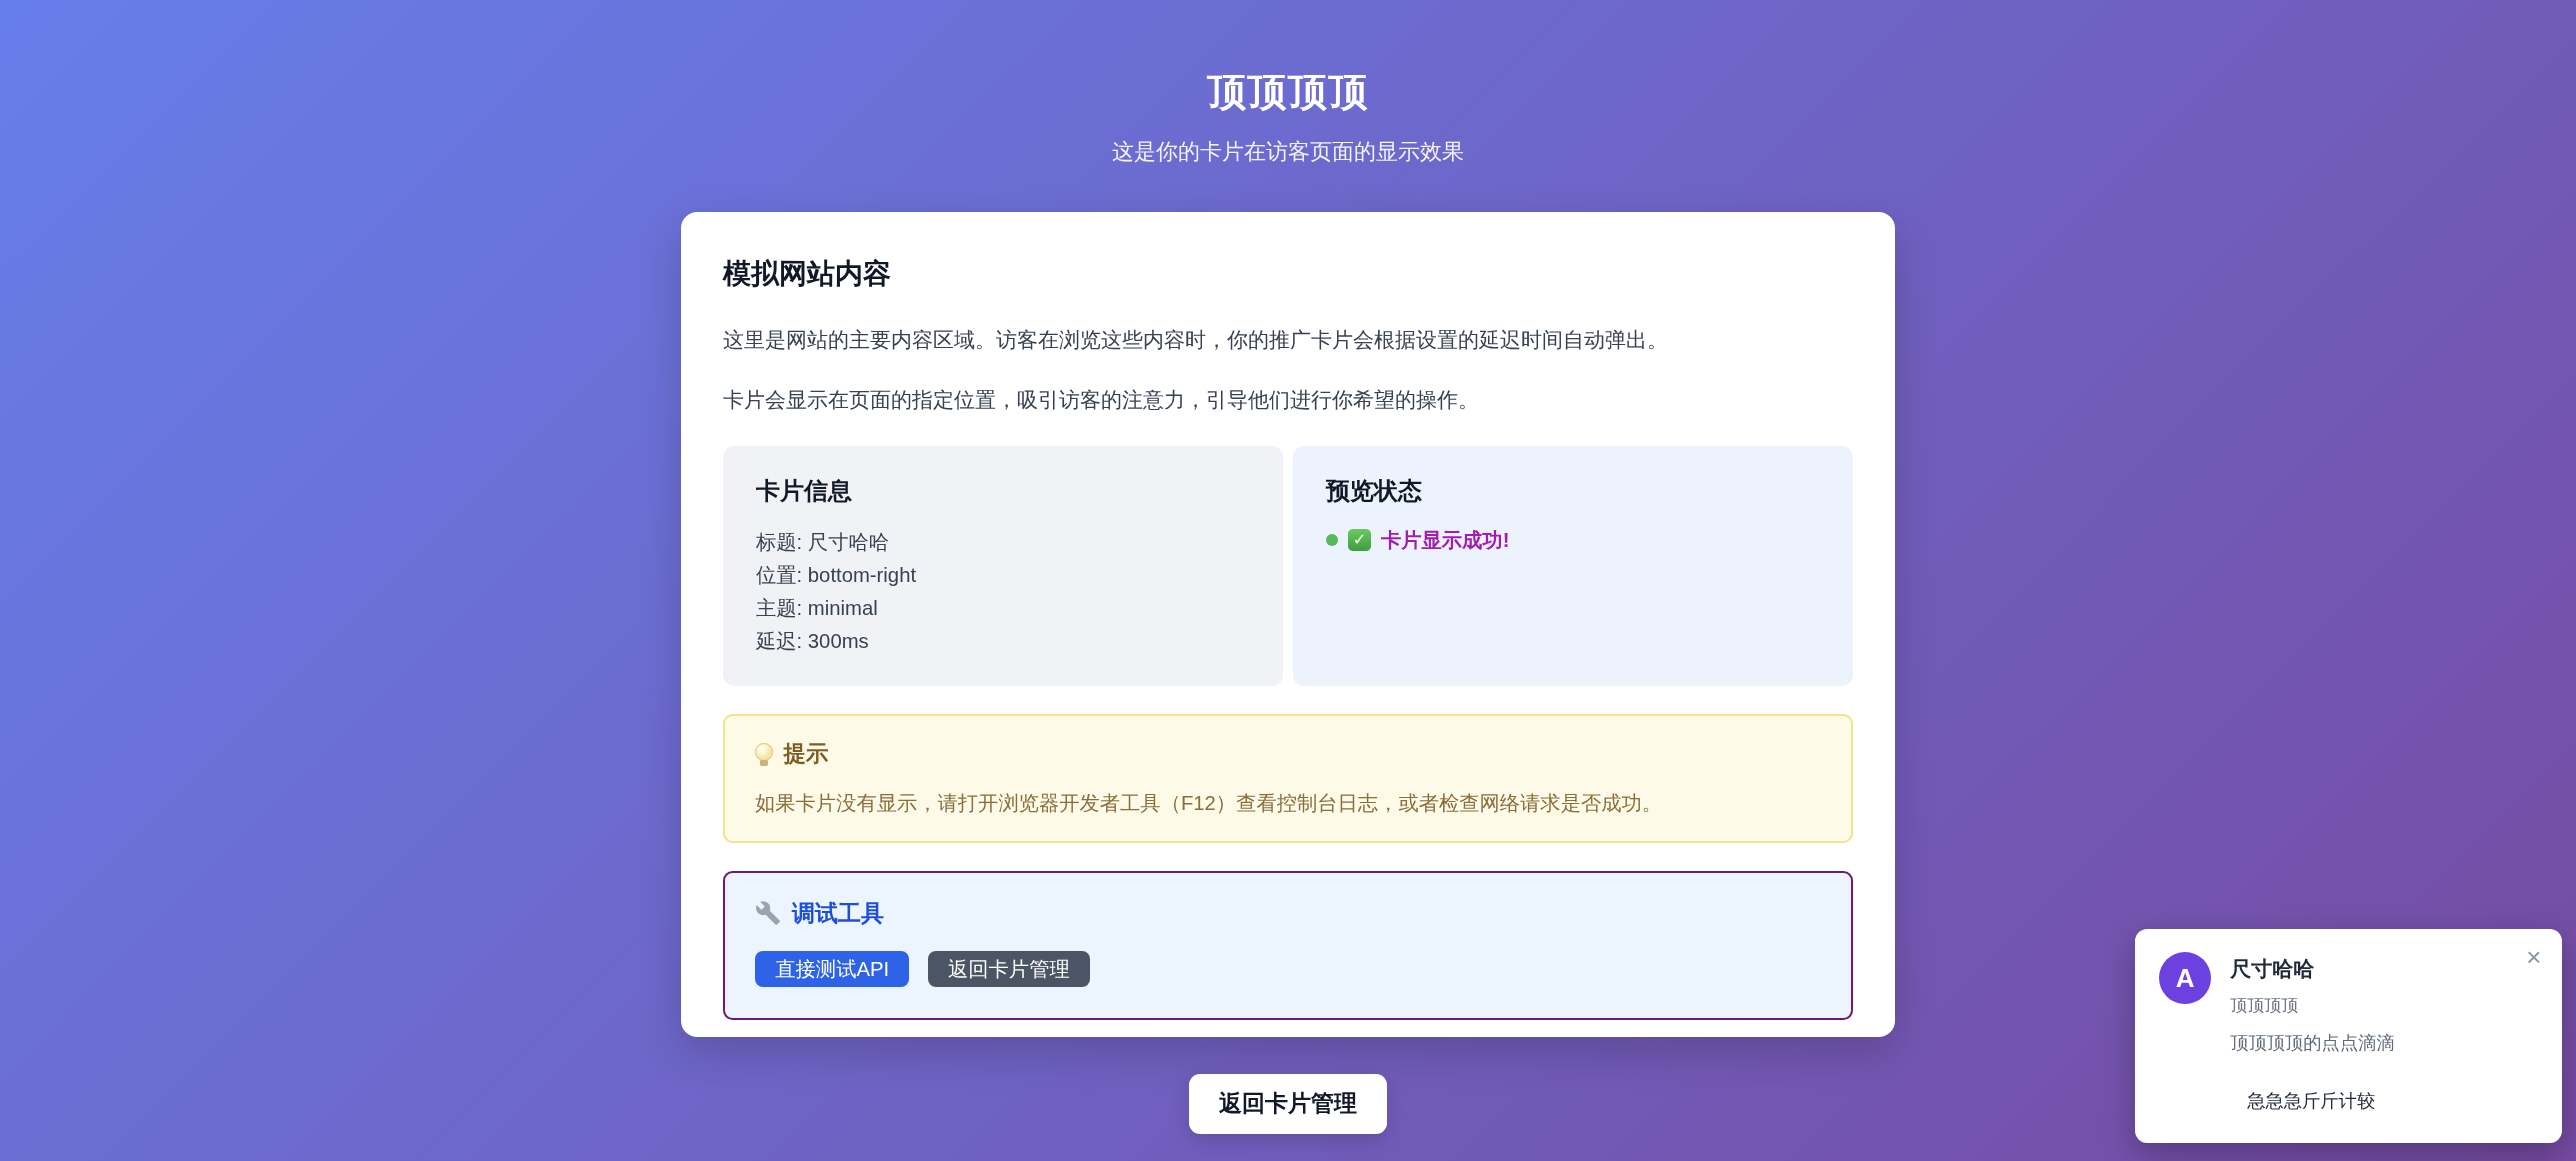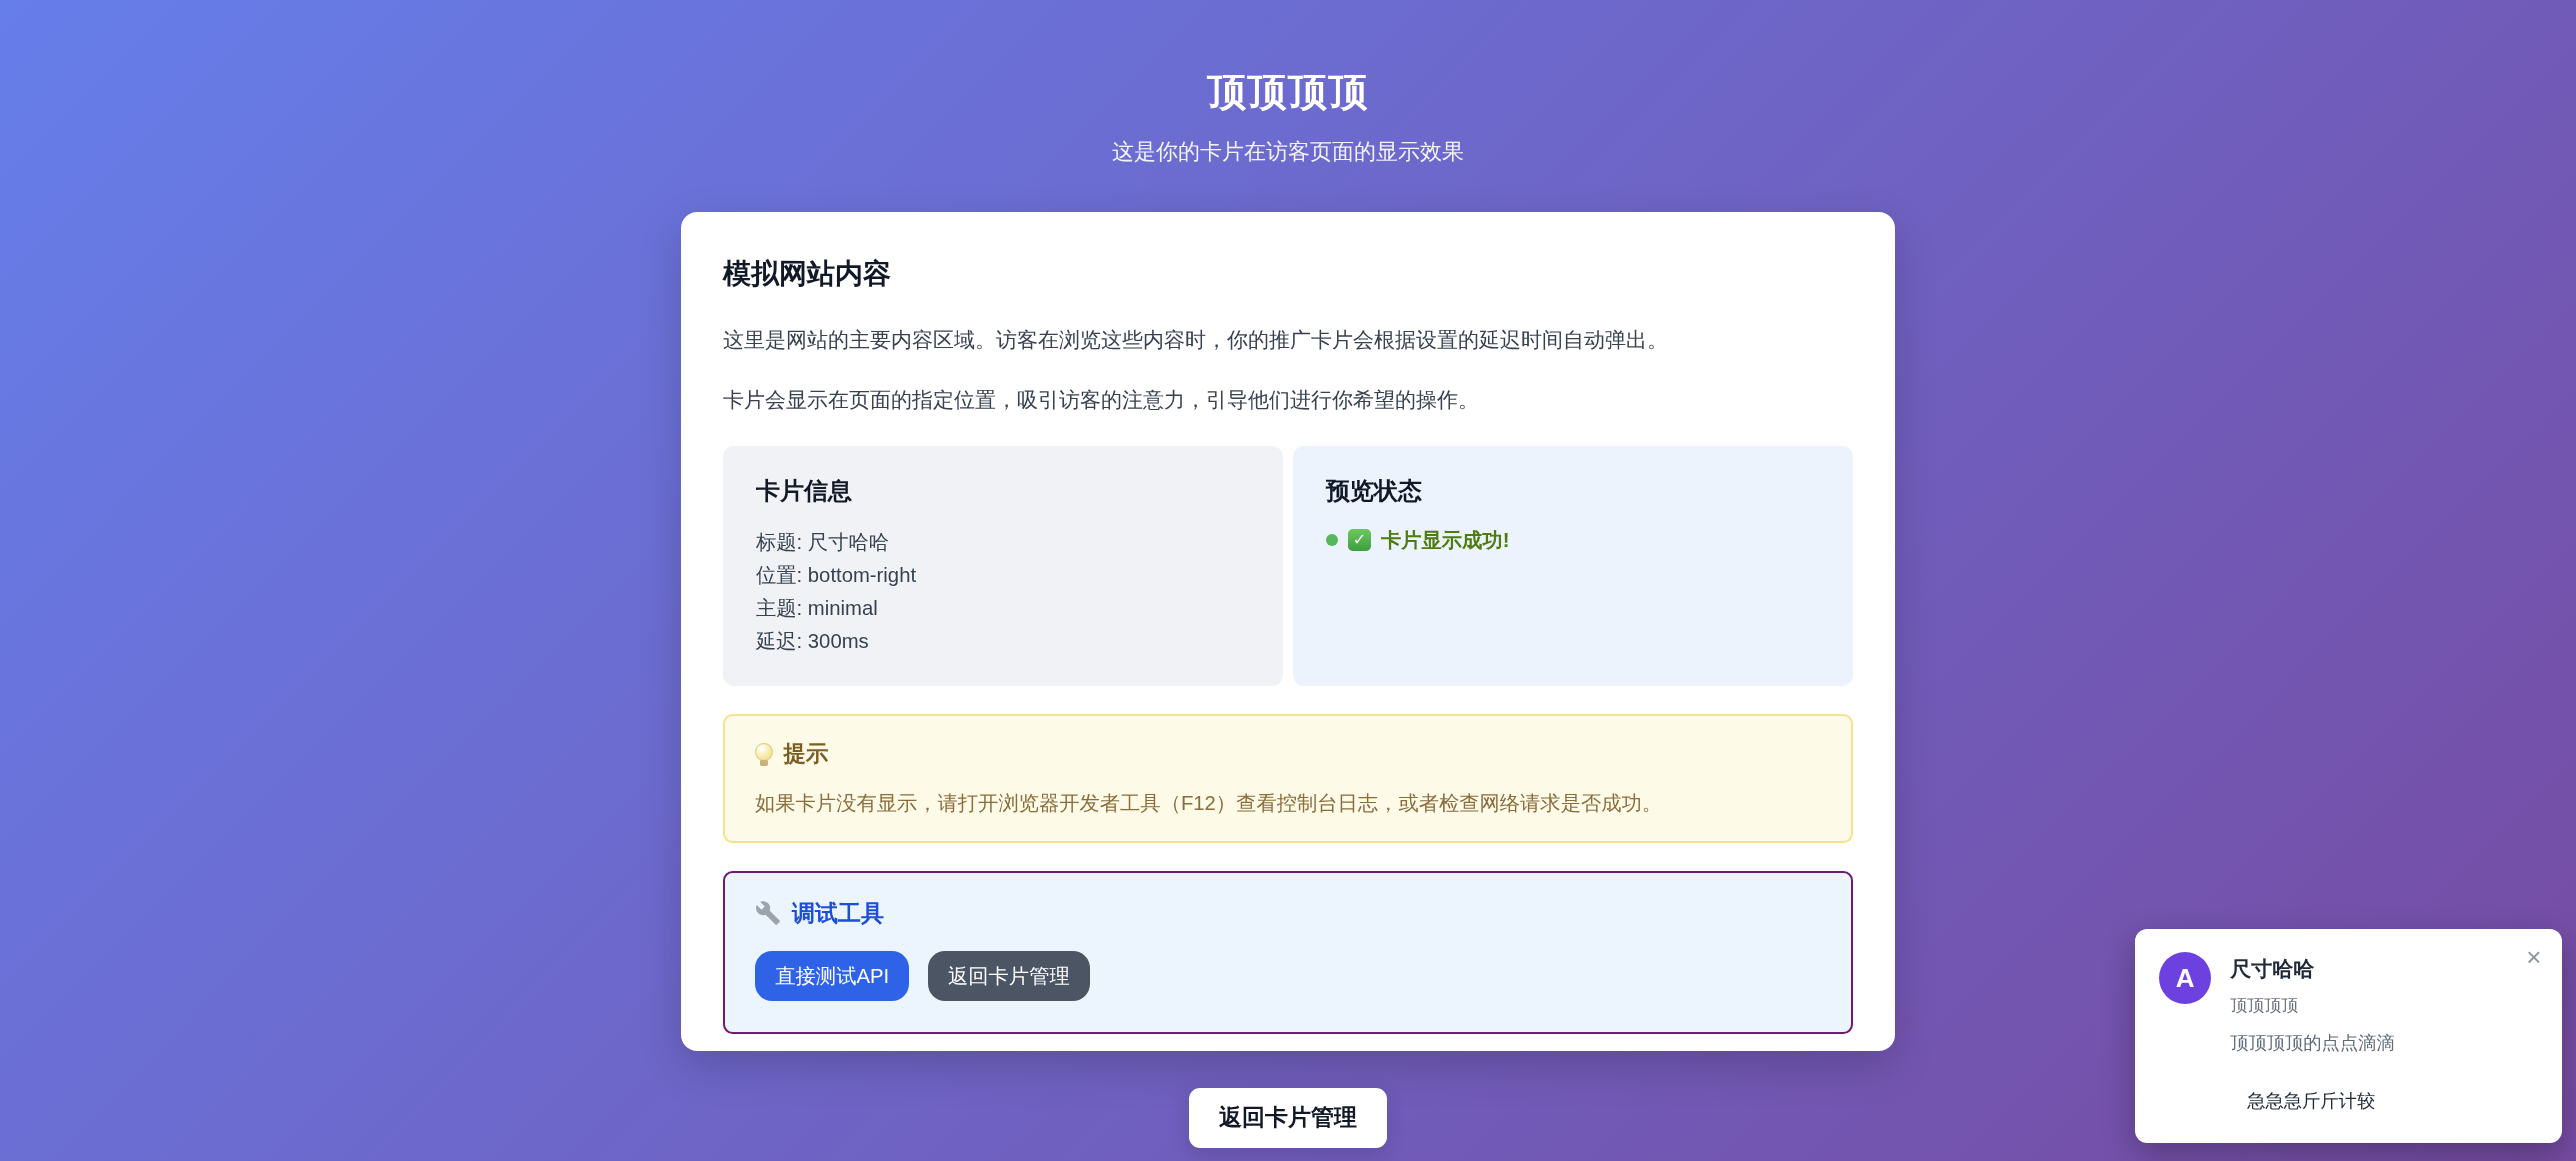--- a/index.html
+++ b/index.html
@@ -38,21 +38,21 @@
   .info-label{font-weight:normal;text-align:right;}
 
   .status-line{display:flex;align-items:center;gap:10.2px;margin-top:5.4px;}
   .status-dot{width:12.2px;height:12.2px;border-radius:50%;background:#57b75c;flex:0 0 12.2px;}
   .check-badge{
     width:22.4px;height:22.4px;border-radius:4.7px;flex:0 0 22.4px;
     background:linear-gradient(180deg,#6ec85f,#3c9e3f);
     color:#ffffff;display:inline-flex;align-items:center;justify-content:center;
     font-size:16.3px;font-weight:bold;
   }
-  .status-text{font-size:20.3px;font-weight:bold;color:#4d7c0f;}
+  .status-text{font-size:20.3px;font-weight:bold;color:#a21caf;}
 
   
   .tip-box{margin-top:28.5px;background:#fefae8;border:2px solid #f3e390;border-radius:9.5px;padding:22px 30px 22px;}
   .tip-heading{display:flex;align-items:center;gap:11px;font-size:22.4px;font-weight:bold;color:#7c5e24;margin:0 0 19px;}
   .bulb-icon{
     position:relative;width:17.6px;height:17.6px;border-radius:50%;box-sizing:border-box;
     background:radial-gradient(circle at 35% 30%,#fffef2 10%,#f7e9a8 55%,#eed98a);
     border:1.4px solid #d9c66f;display:inline-block;flex:0 0 17.6px;margin-bottom:4.1px;
   }
   .bulb-icon::after{
@@ -61,21 +61,21 @@
   }
   .tip-text{font-size:20.3px;color:#8a6d3b;margin:0;line-height:1.5;}
 
   
   .debug-box{margin-top:28.5px;background:#ecf4fd;border:2px solid #701a75;border-radius:9.5px;padding:24.4px 30px 31px;}
   .debug-heading{display:flex;align-items:center;gap:11px;font-size:23px;font-weight:bold;color:#1d4ed8;margin:0 0 22px;}
   .wrench-icon{display:inline-flex;flex:0 0 26px;}
   .wrench-icon svg{width:26px;height:26px;fill:#9aa3ae;}
   .debug-buttons{display:flex;gap:18.3px;}
   .btn{
-    border:none;border-radius:17px;height:50px;padding:0 20.3px;
+    border:none;border-radius:8px;height:36px;padding:0 20.3px;
     font-size:20.3px;color:#ffffff;font-family:inherit;cursor:pointer;
   }
   .btn--primary{background:#2e63e7;}
   .btn--dark{background:#4b5563;}
 
   
   .footer{text-align:center;margin-top:37px;}
   .back-button{
     background:#ffffff;color:#111827;border:none;border-radius:11px;
     height:60px;padding:0 30px;font-size:23px;font-weight:600;font-family:inherit;

